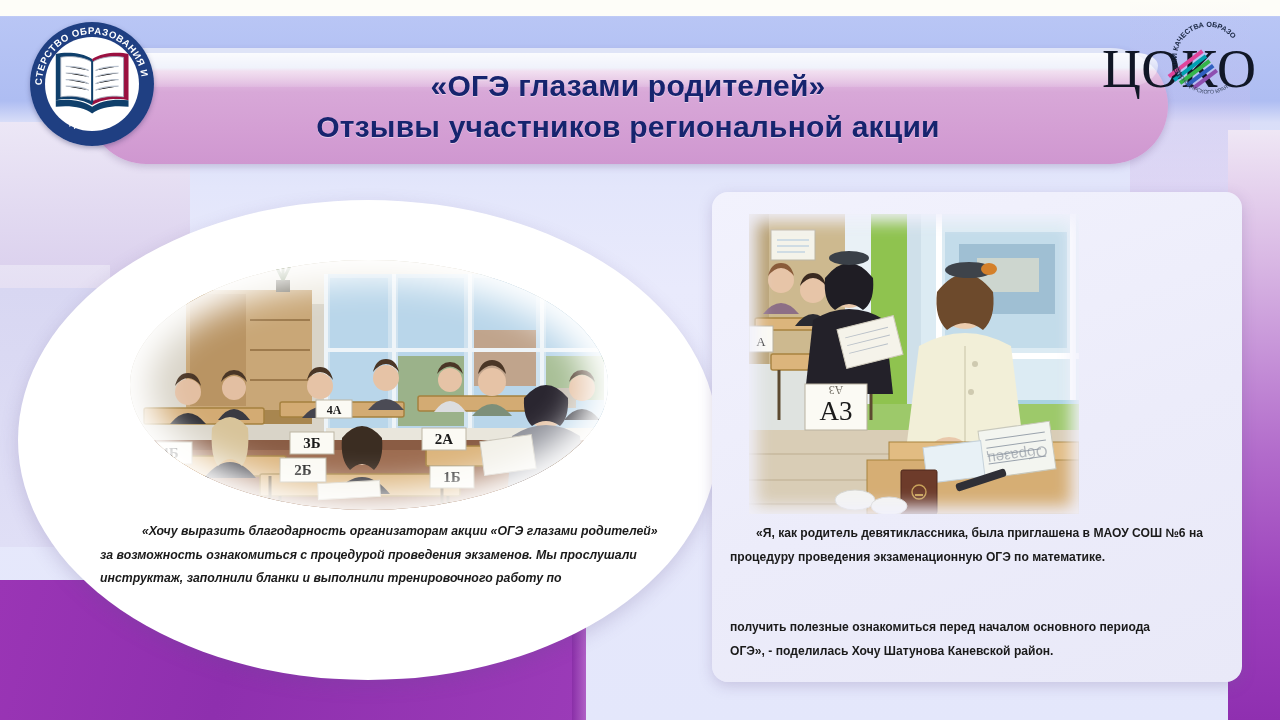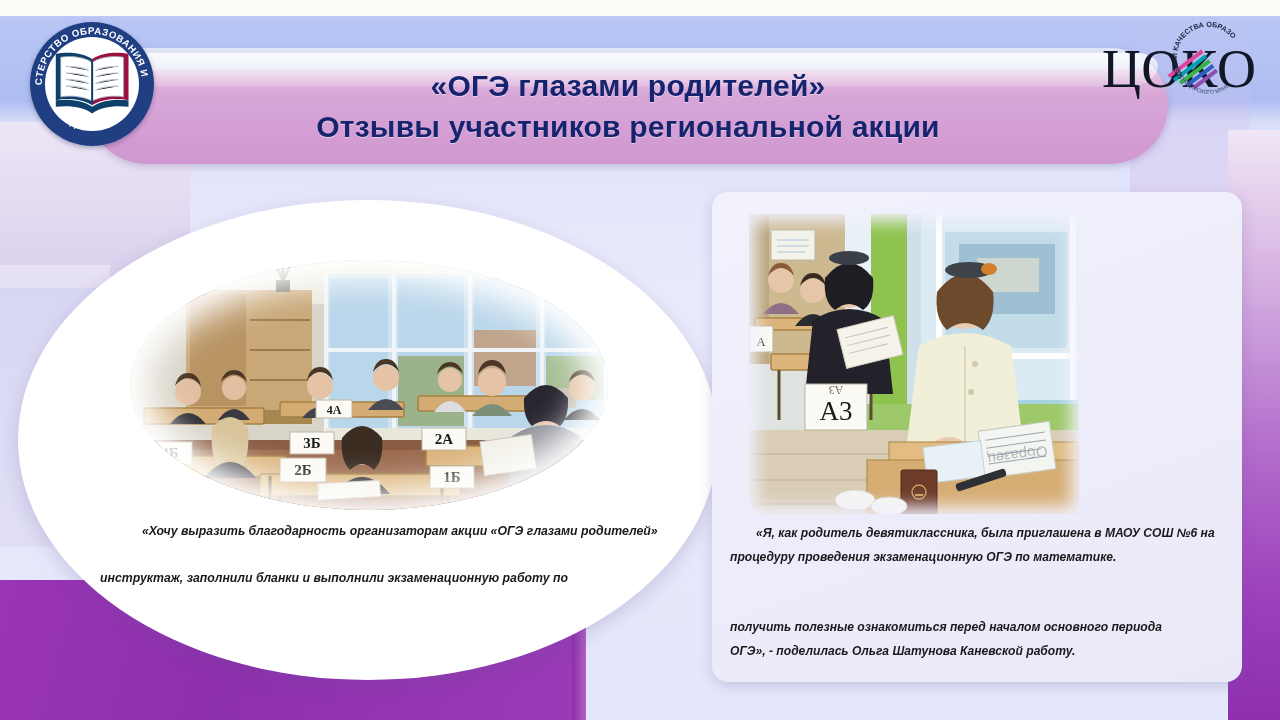--- a/index.html
+++ b/index.html
@@ -133,21 +133,21 @@
     position:absolute; left:37px; top:22px; width:330px; height:300px;
     overflow:hidden;
   }
   .right-photo .mask {
     position:absolute; inset:-4px; border-radius:6px;
     box-shadow: inset 0 0 16px 12px rgba(240,240,252,.95);
     pointer-events:none; z-index:4;
   }
   .right-quote {
     position:absolute; left:18px; top:330px; width:505px;
-    font-style:italic; font-weight:bold; font-size:12.1px; line-height:1.95;
+    font-weight:bold; font-size:12.1px; line-height:1.95;
     color:#1a1a1a;
   }
   .right-quote .ind { display:inline-block; width:26px; }
 
   
   .ph { position:absolute; inset:0; }
 </style>
 </head>
 <body>
 
@@ -373,22 +373,22 @@
               <text x="322" y="222" fill="#1b1b1b">1Б</text>
             </g>
         </g>
       </svg>
     </div>
     <div class="mask"></div>
   </div>
 
   <div class="left-quote">
     <span class="ind"></span><span>«Хочу выразить благодарность  организаторам  акции «ОГЭ глазами родителей»</span><br>
-    <br>
-    <span>инструктаж,  заполнили бланки и выполнили  экзаменационную  работу по</span><br>
+    <span>за возможность  ознакомиться  с процедурой  проведения  экзаменов.  Мы прослушали</span><br>
+    <span>инструктаж,  заполнили бланки и выполнили  тренировочного  работу по</span><br>
     <br>
   </div>
 </div>
 
 <div class="right-card">
 
   <div class="right-photo">
     <div class="ph">
       <svg viewBox="0 0 330 300" width="100%" height="100%" preserveAspectRatio="none">
         <rect x="0" y="0" width="330" height="300" fill="#dfe3e0"></rect>
@@ -498,15 +498,15 @@
     </div>
     <div class="mask"></div>
   </div>
 
   <div class="right-quote">
     <span class="ind"></span><span>«Я, как родитель девятиклассника,  была приглашена в МАОУ СОШ №6 на</span><br>
     <span>процедуру  проведения  экзаменационную  ОГЭ по математике.</span><br>
     <br>
     <br>
     <span>получить  полезные  ознакомиться  перед  началом  основного  периода</span><br>
-    <span>ОГЭ», - поделилась  Ольга  Шатунова Каневской  работу.</span>
+    <span>ОГЭ», - поделилась  Хочу  Шатунова Каневской  район.</span>
   </div>
 </div>
 
 </body></html>

